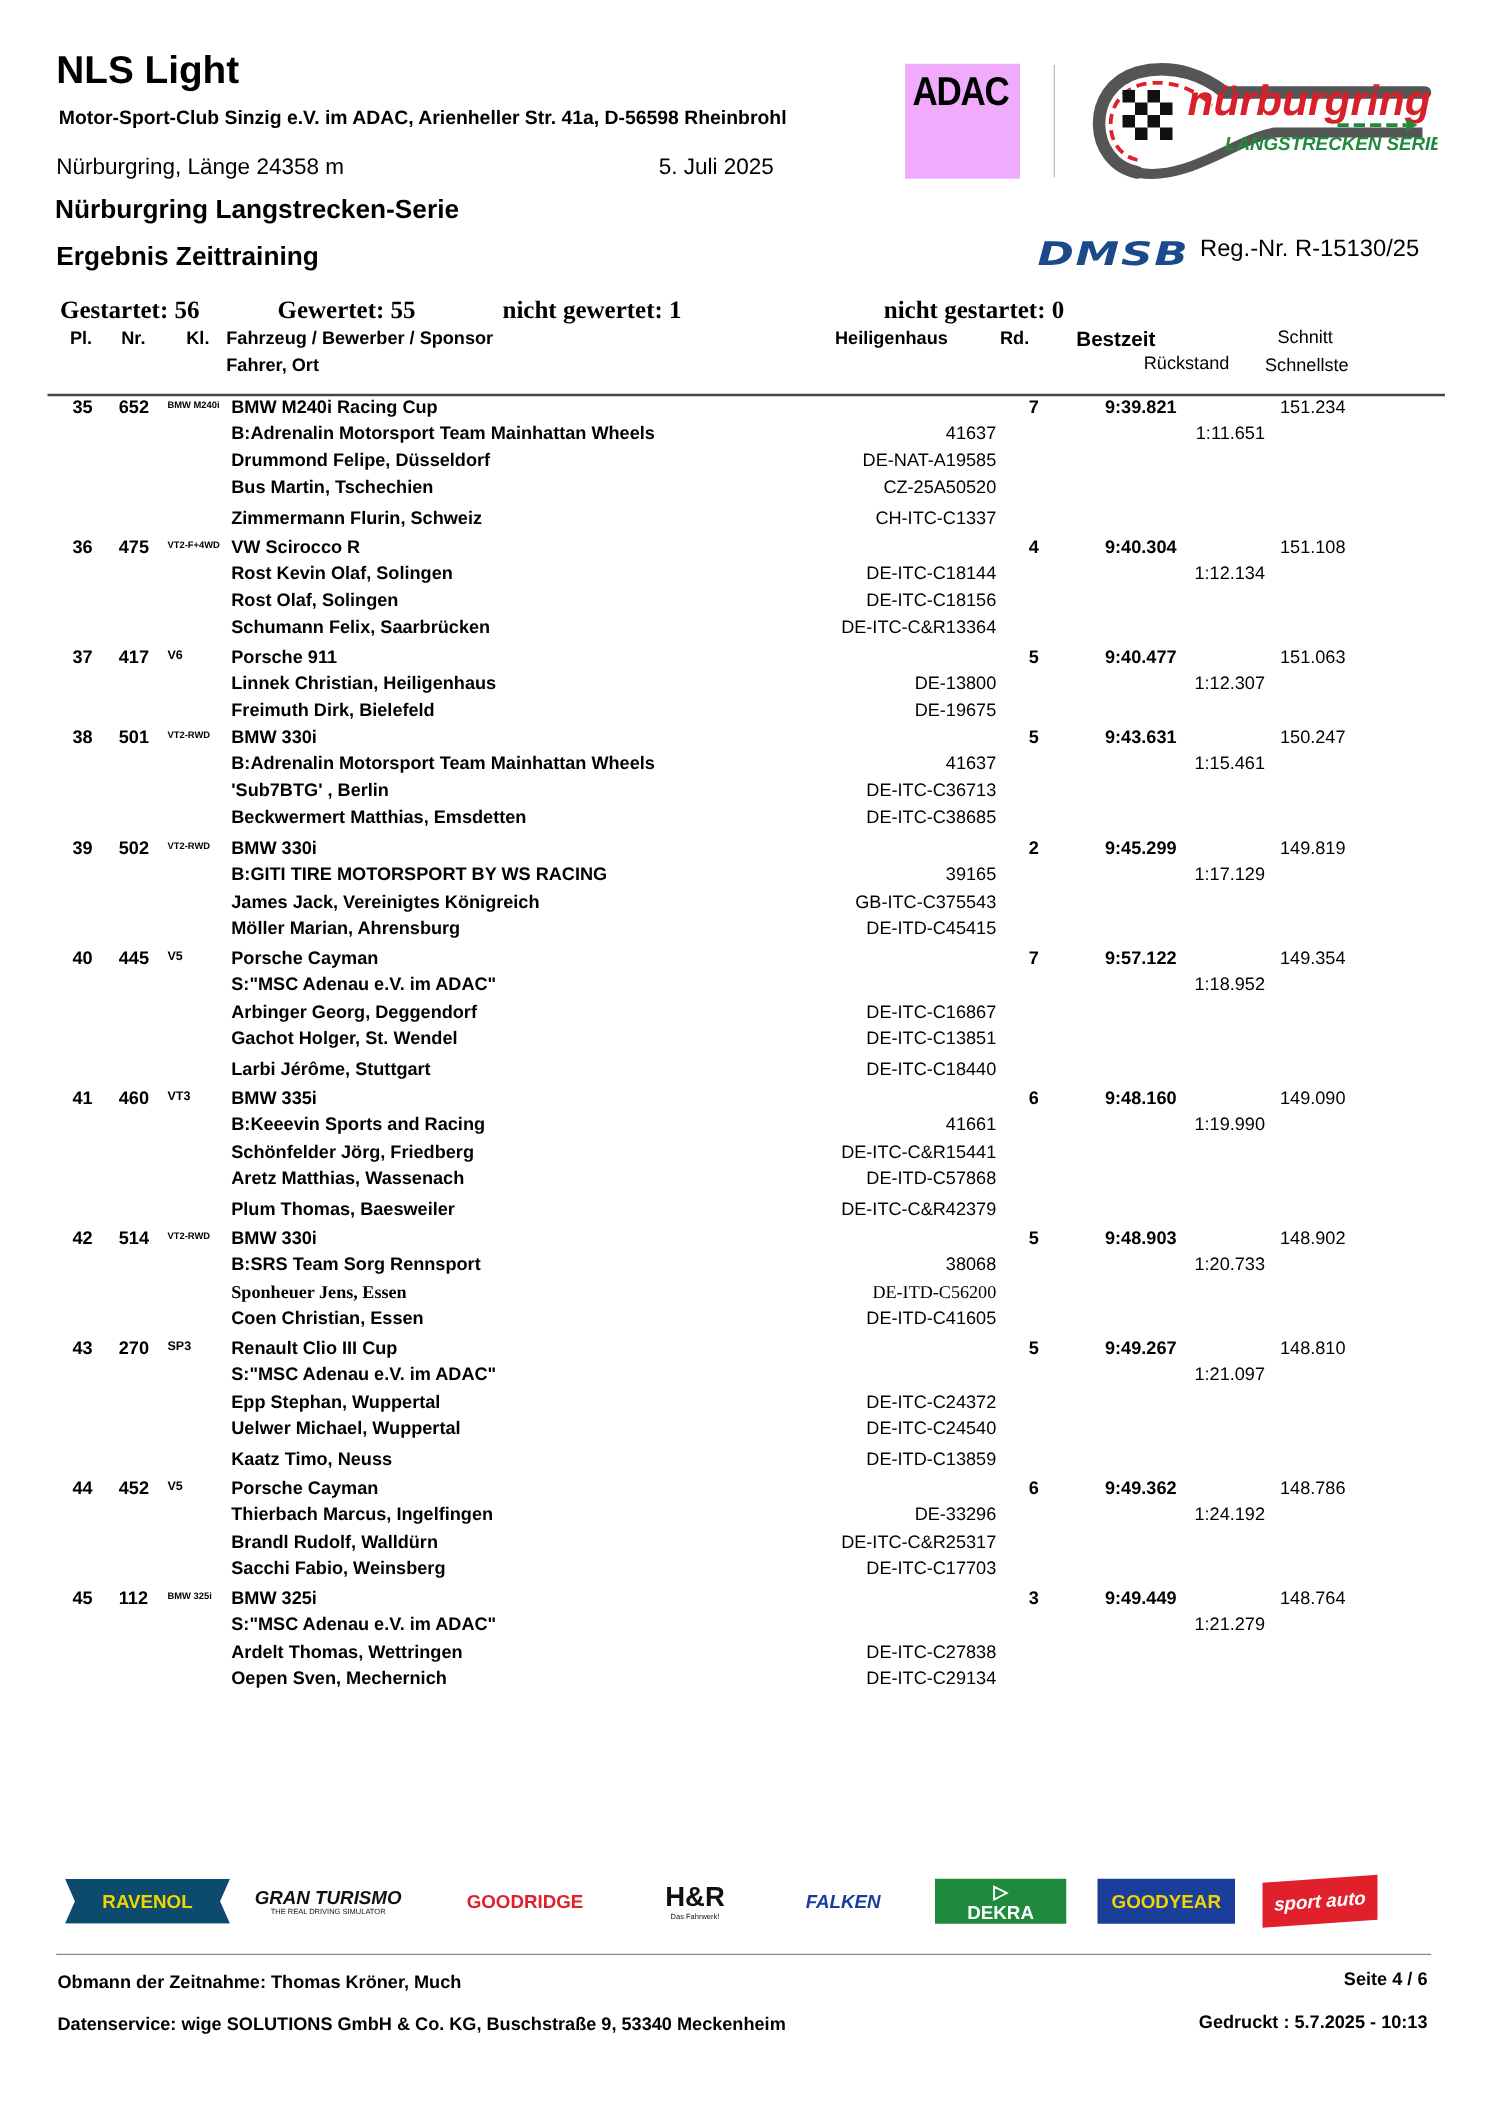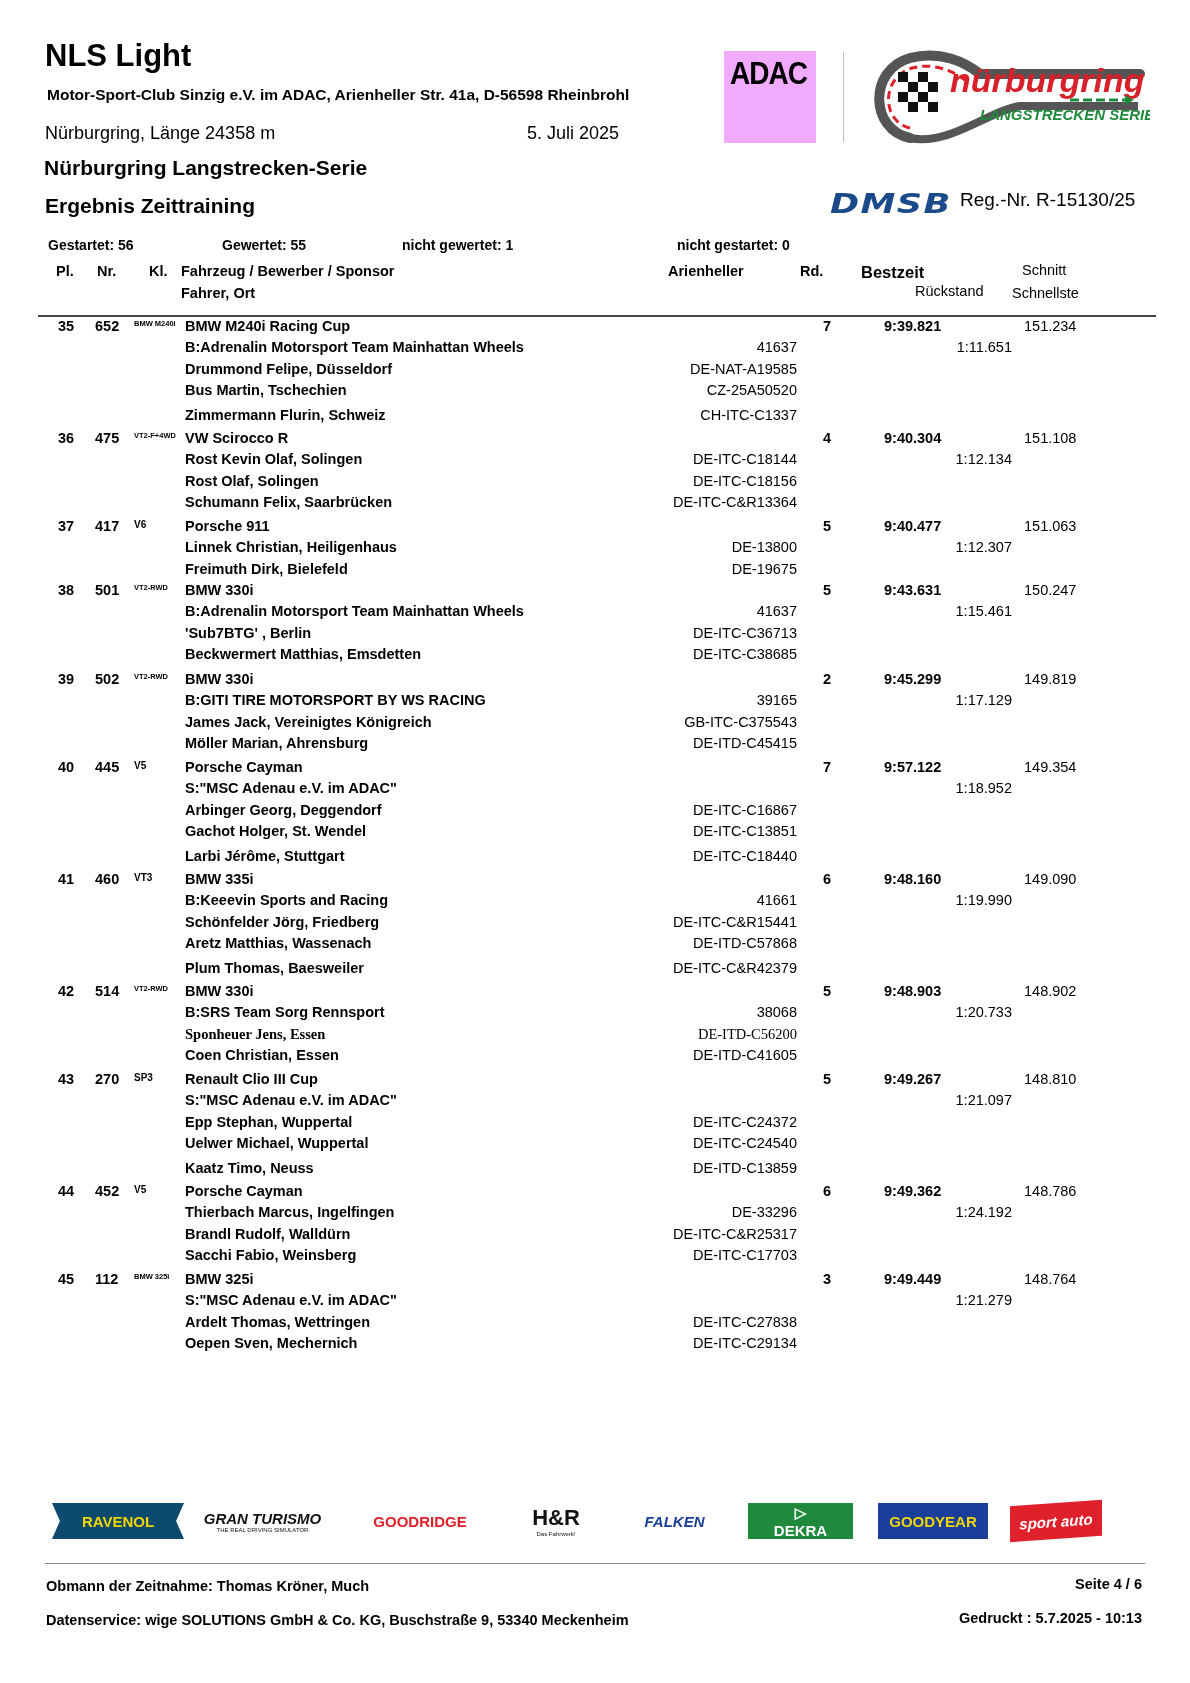--- a/index.html
+++ b/index.html
@@ -15,21 +15,21 @@
   .result-title { left: 45px; top: 194px; font-size: 21px; font-weight: bold; }
 
   .adac-logo { left: 724px; top: 51px; width: 92px; height: 92px; background: #f0abfc; }
   .adac-logo span { position: absolute; left: 6px; top: 4px; font-size: 28px; font-weight: bold; letter-spacing: -1px; color: #000; transform: scaleY(1.15); transform-origin: top left; }
   .logo-divider { left: 843px; top: 52px; width: 1px; height: 90px; background: #bbb; }
   .nbr-logo { left: 870px; top: 50px; width: 280px; height: 96px; }
 
   .dmsb { left: 830px; top: 189px; font-size: 26px; font-weight: 900; font-style: italic; color: #1b4a8a; letter-spacing: 1px; transform: scaleX(1.35); transform-origin: left; font-family: "DejaVu Sans", sans-serif; }
   .regnr { left: 960px; top: 189px; font-size: 19px; }
 
-  .stats span { position: absolute; top: 237px; font-size: 14px; font-weight: bold; white-space: nowrap; }
+  .stats span { position: absolute; top: 237px; font-size: 20px; font-weight: bold; white-space: nowrap; font-family: Liberation Serif, serif; }
 
   .hdr { font-size: 14.5px; font-weight: bold; }
   .hdr-norm { font-size: 14.5px; font-weight: normal; }
   .header-rule { left: 38px; top: 315px; width: 1118px; height: 2px; background: #444; }
 
   .row { position: absolute; left: 0; width: 1190px; height: 21px; font-size: 14.5px; }
   .row span { position: absolute; white-space: nowrap; top: 0; }
   .c-pl { left: 58px; font-weight: bold; }
   .c-nr { left: 95px; font-weight: bold; }
   .c-kl { left: 134px; top: 1px !important; font-size: 7.5px; font-weight: bold; text-align: right; }
@@ -79,30 +79,30 @@
   <text x="110" y="70" font-family="Liberation Sans, sans-serif" font-size="15" font-weight="bold" font-style="italic" fill="#1f8a3c">LANGSTRECKEN SERIE</text>
 </svg>
 
 <div class="abs dmsb">DMSB</div>
 <div class="abs regnr">Reg.-Nr. R-15130/25</div>
 
 <div class="stats">
   <span style="left:48px">Gestartet: 56</span>
   <span style="left:222px">Gewertet: 55</span>
   <span style="left:402px">nicht gewertet: 1</span>
-  <span style="left:677px">nicht gestartet: 0</span>
+  <span style="left:707px">nicht gestartet: 0</span>
 </div>
 
 <div>
   <span class="abs hdr" style="left:56px;top:263px">Pl.</span>
   <span class="abs hdr" style="left:97px;top:263px">Nr.</span>
   <span class="abs hdr" style="left:149px;top:263px">Kl.</span>
   <span class="abs hdr" style="left:181px;top:263px">Fahrzeug / Bewerber / Sponsor</span>
   <span class="abs hdr" style="left:181px;top:285px">Fahrer, Ort</span>
-  <span class="abs hdr" style="left:668px;top:263px">Arienheller</span>
+  <span class="abs hdr" style="left:668px;top:263px">Heiligenhaus</span>
   <span class="abs hdr" style="left:800px;top:263px">Rd.</span>
   <span class="abs hdr" style="left:861px;top:263px;font-size:16.5px">Bestzeit</span>
   <span class="abs hdr-norm" style="left:915px;top:283px">Rückstand</span>
   <span class="abs hdr-norm" style="left:1022px;top:262px">Schnitt</span>
   <span class="abs hdr-norm" style="left:1012px;top:285px">Schnellste</span>
 </div>
 <div class="abs header-rule"></div>
 
 <div id="results">
     <div class="row" style="top: 318px;">

